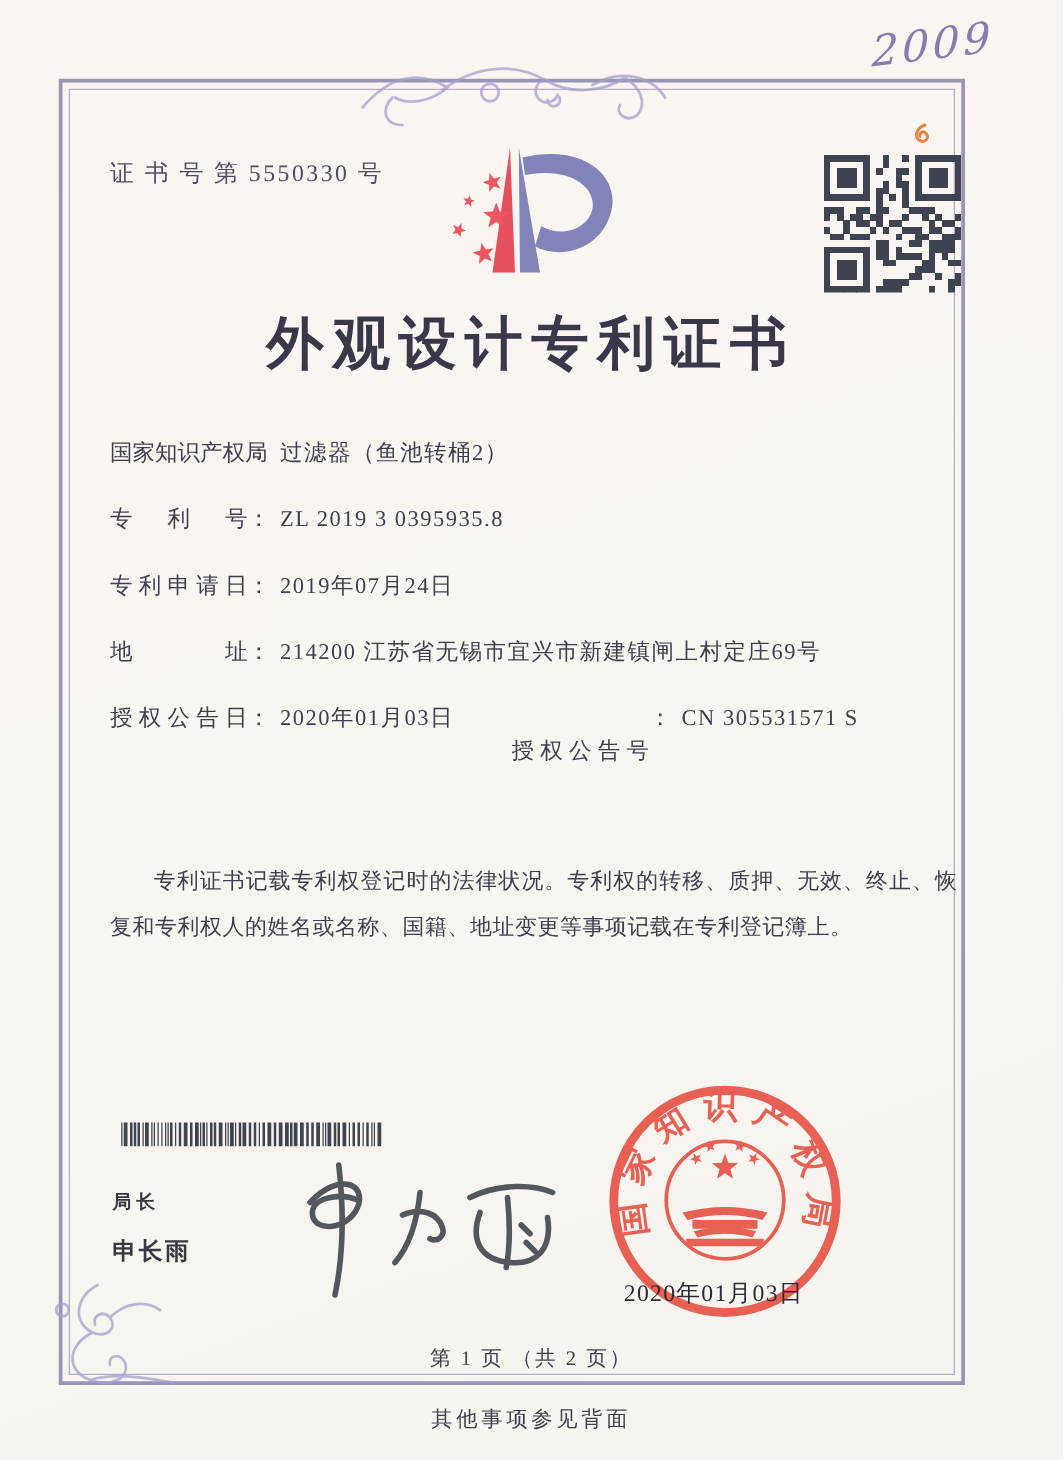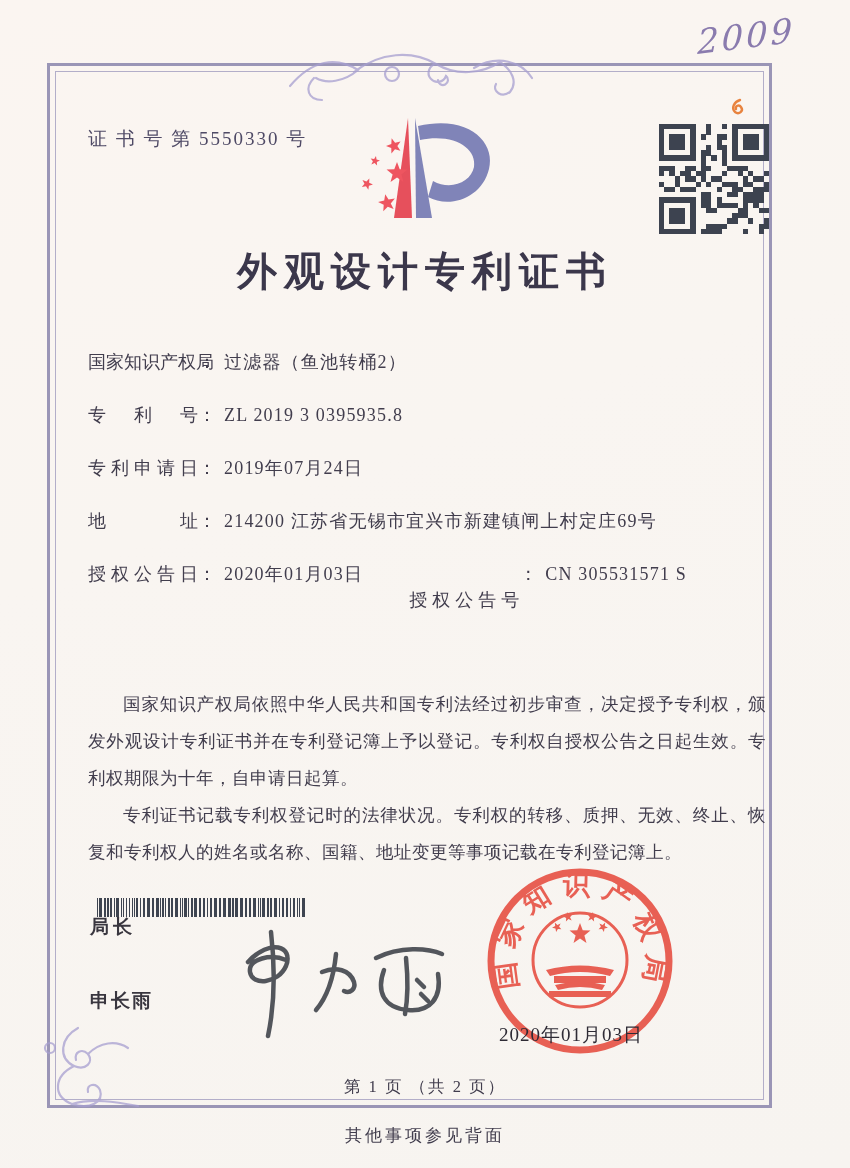--- a/index.html
+++ b/index.html
@@ -12,33 +12,33 @@
                  border:1px solid #b3aec9; }
   .handwritten { position:absolute; left:697px; top:16px; font-size:34px; font-style:italic;
                  color:#8a7bae; transform:rotate(-7deg) skewX(-8deg); letter-spacing:3px;
                  font-family:"DejaVu Serif",serif; }
   .cert-no { position:absolute; left:88px; top:126px; font-size:19px; letter-spacing:2px;
              color:#4f4a66; }
   .logo { position:absolute; left:338px; top:112px; width:178px; height:124px; }
   .qr { position:absolute; left:659px; top:124px; width:110px; height:110px; }
   .orange-mark { position:absolute; left:726px; top:96px; width:22px; height:22px; }
   .title { position:absolute; left:0; top:244px; width:100%; text-align:center;
-           font-size:40px; font-weight:bold; letter-spacing:7px; color:#3b374b; }
+           font-size:46px; font-weight:bold; letter-spacing:7px; color:#3b374b; }
   .fields { position:absolute; left:88px; top:350px; width:676px; font-size:18px; color:#413d4d; }
   .frow { line-height:24px; margin-bottom:29px; white-space:nowrap; }
   .flabel { display:inline-block; width:110px; text-align:justify; text-align-last:justify;
             vertical-align:top; }
   .colon { display:inline-block; }
   .fvalue { margin-left:8px; letter-spacing:1.2px; }
   .pair2 { margin-left:46px;margin-top:26px; }
   .paras { position:absolute; left:88px; top:686px; width:678px; font-size:17.5px;
            line-height:37px; color:#413d4d; }
   .paras p { text-indent:2em; text-align:justify; letter-spacing:0.5px; }
   .barcode { position:absolute; left:97px; top:898px; width:212px; height:19px; }
-  .signer-role { position:absolute; left:90px; top:914px; font-size:19px; font-weight:bold;
+  .signer-role { position:absolute; left:90px; top:952px; font-size:15px; font-weight:bold;
                  color:#39363f; letter-spacing:4px;font-family:Liberation Serif, serif; }
   .signer-name { position:absolute; left:90px; top:988px; font-size:19px; font-weight:bold;
                  color:#39363f; letter-spacing:2px; }
   .signature { position:absolute; left:218px; top:926px; width:236px; height:116px; }
   .seal { position:absolute; left:483px; top:864px; width:194px; height:194px; opacity:0.9;
           mix-blend-mode:multiply; }
   .seal-date { position:absolute; left:499px; top:1022px; font-size:19px; color:#2e2b35;
                letter-spacing:1px; }
   .page-number { position:absolute; left:0; top:1076px; width:100%; text-align:center;
                  font-size:16.5px; color:#413d4d; letter-spacing:2px; }
@@ -327,21 +327,20 @@
     </div>
     <div class="frow">
       <span class="flabel">地址</span><span class="colon">：</span><span class="fvalue">214200 江苏省无锡市宜兴市新建镇闸上村定庄69号</span>
     </div>
     <div class="frow">
       <span class="flabel">授权公告日</span><span class="colon">：</span><span class="fvalue">2020年01月03日</span><span class="flabel pair2">授权公告号</span><span class="colon">：</span><span class="fvalue">CN 305531571 S</span>
     </div>
   </div>
 
   <div class="paras">
-    <p>国家知识产权局依照中华人民共和国专利法经过初步审查，决定授予专利权，颁发外观设计专利证书并在专利登记簿上予以登记。专利权自授权公告之日起生效。专利权期限为十年，自申请日起算。</p>
     <p>专利证书记载专利权登记时的法律状况。专利权的转移、质押、无效、终止、恢复和专利权人的姓名或名称、国籍、地址变更等事项记载在专利登记簿上。</p>
   </div>
 
   <div class="barcode" style="position: absolute;">
       <i style="position:absolute;left:0px;top:0;width:1px;height:19px;background:#3e4450"></i>
       <i style="position:absolute;left:2px;top:0;width:3px;height:19px;background:#3e4450"></i>
       <i style="position:absolute;left:7px;top:0;width:2px;height:19px;background:#3e4450"></i>
       <i style="position:absolute;left:10px;top:0;width:2px;height:19px;background:#3e4450"></i>
       <i style="position:absolute;left:13px;top:0;width:2px;height:19px;background:#3e4450"></i>
       <i style="position:absolute;left:17px;top:0;width:1px;height:19px;background:#3e4450"></i>

